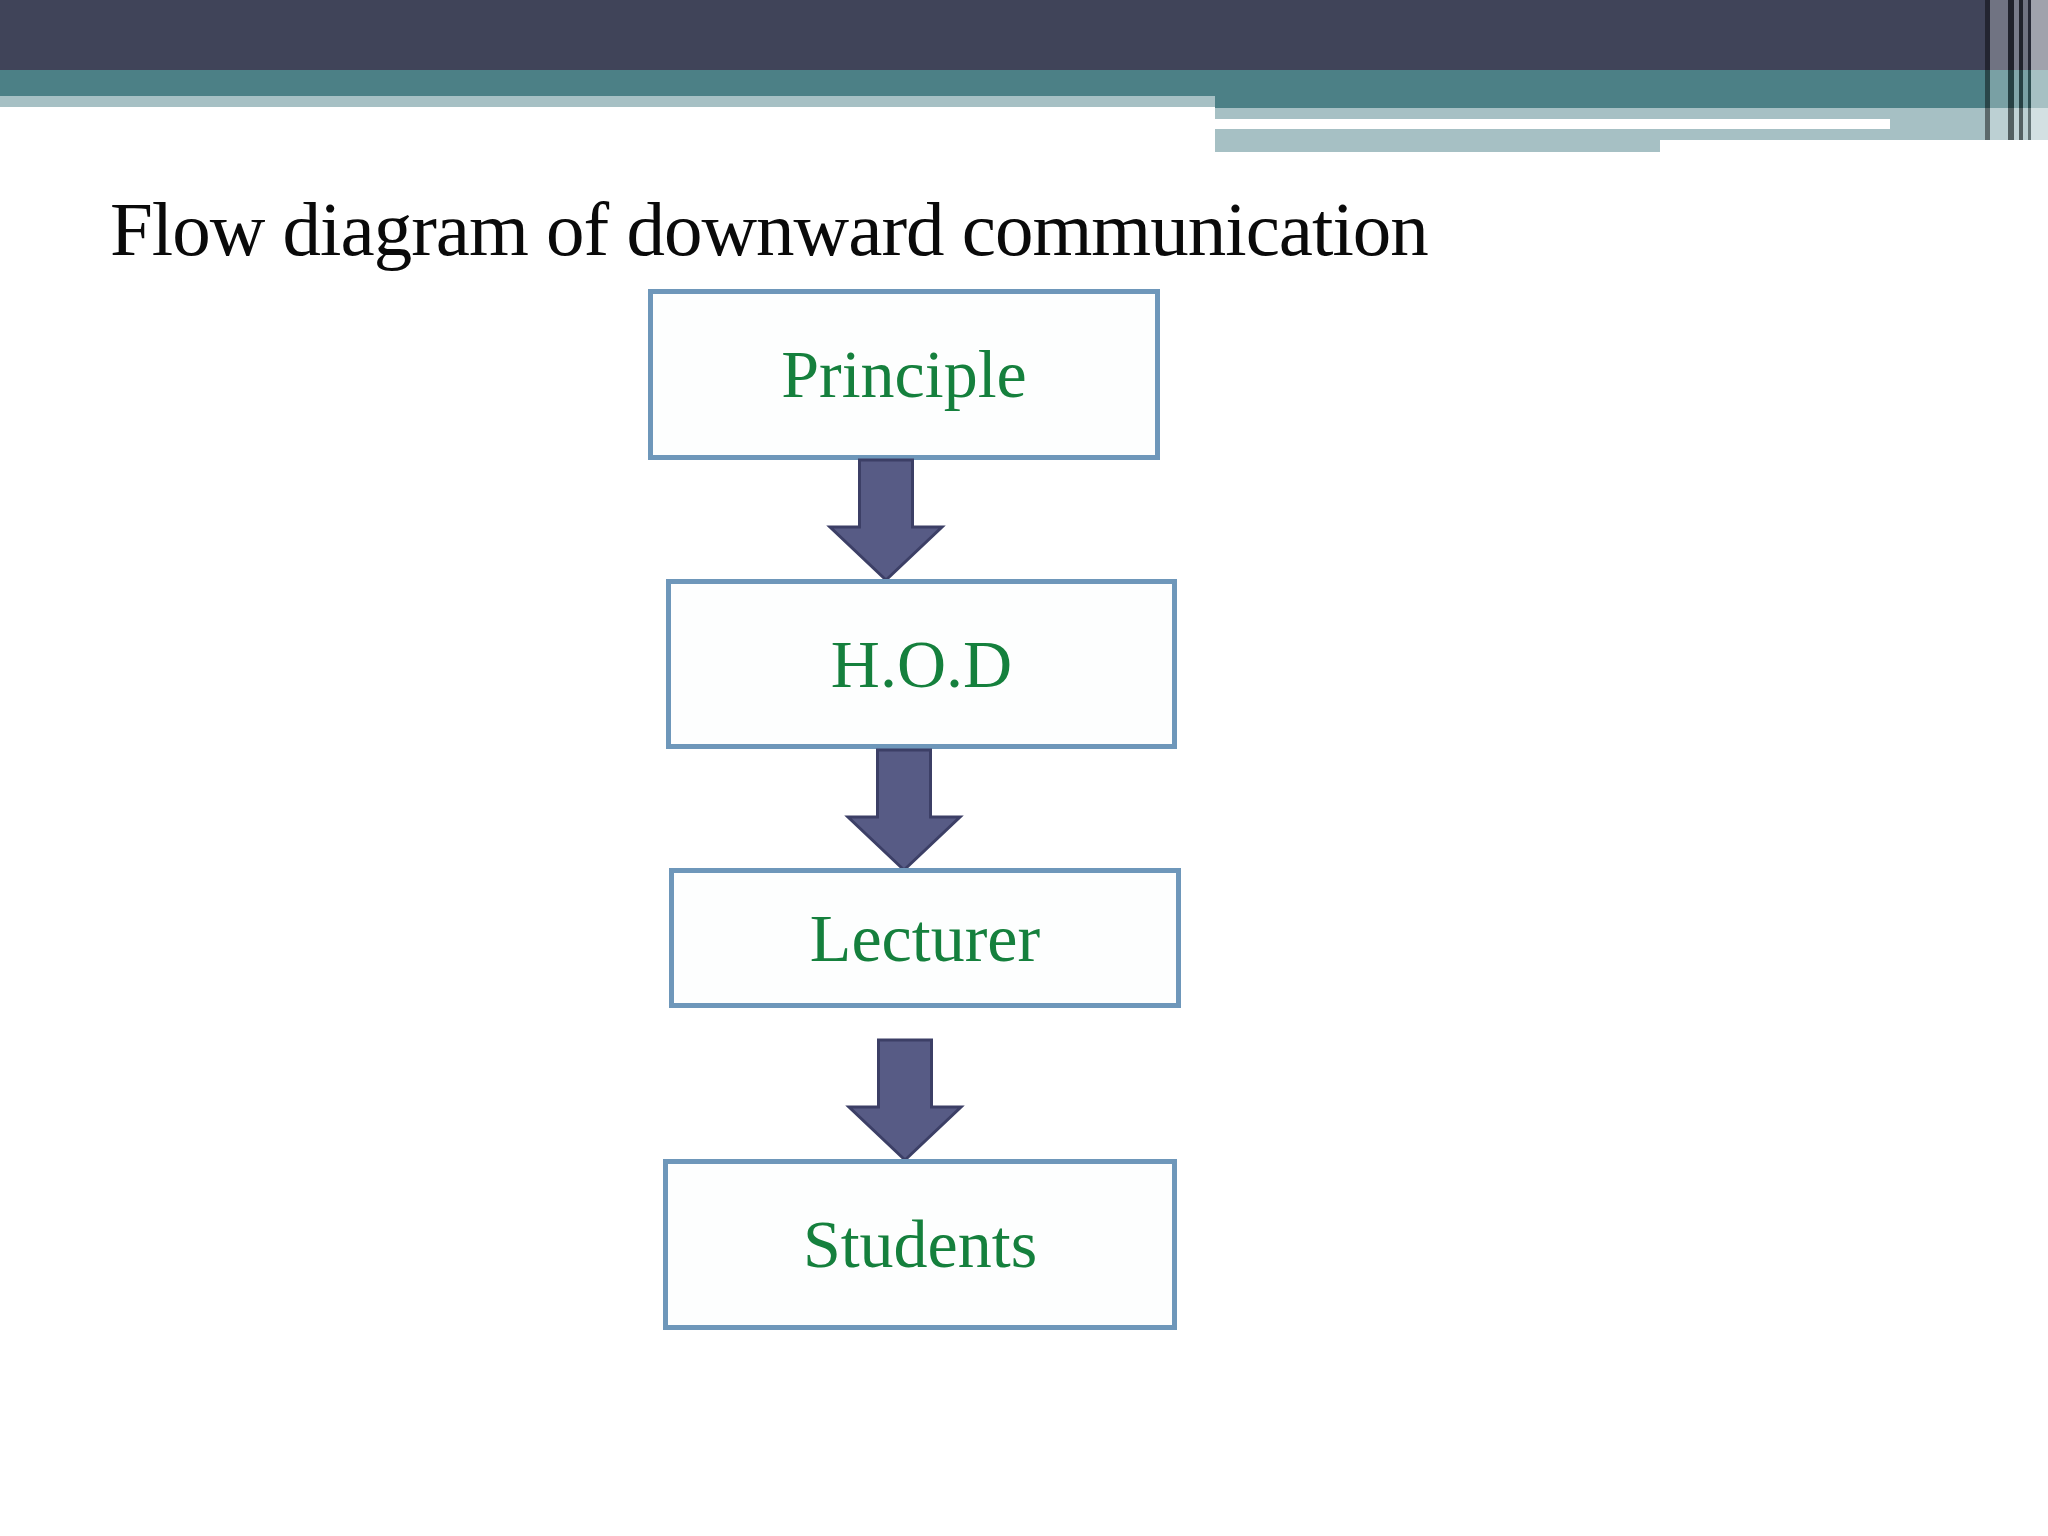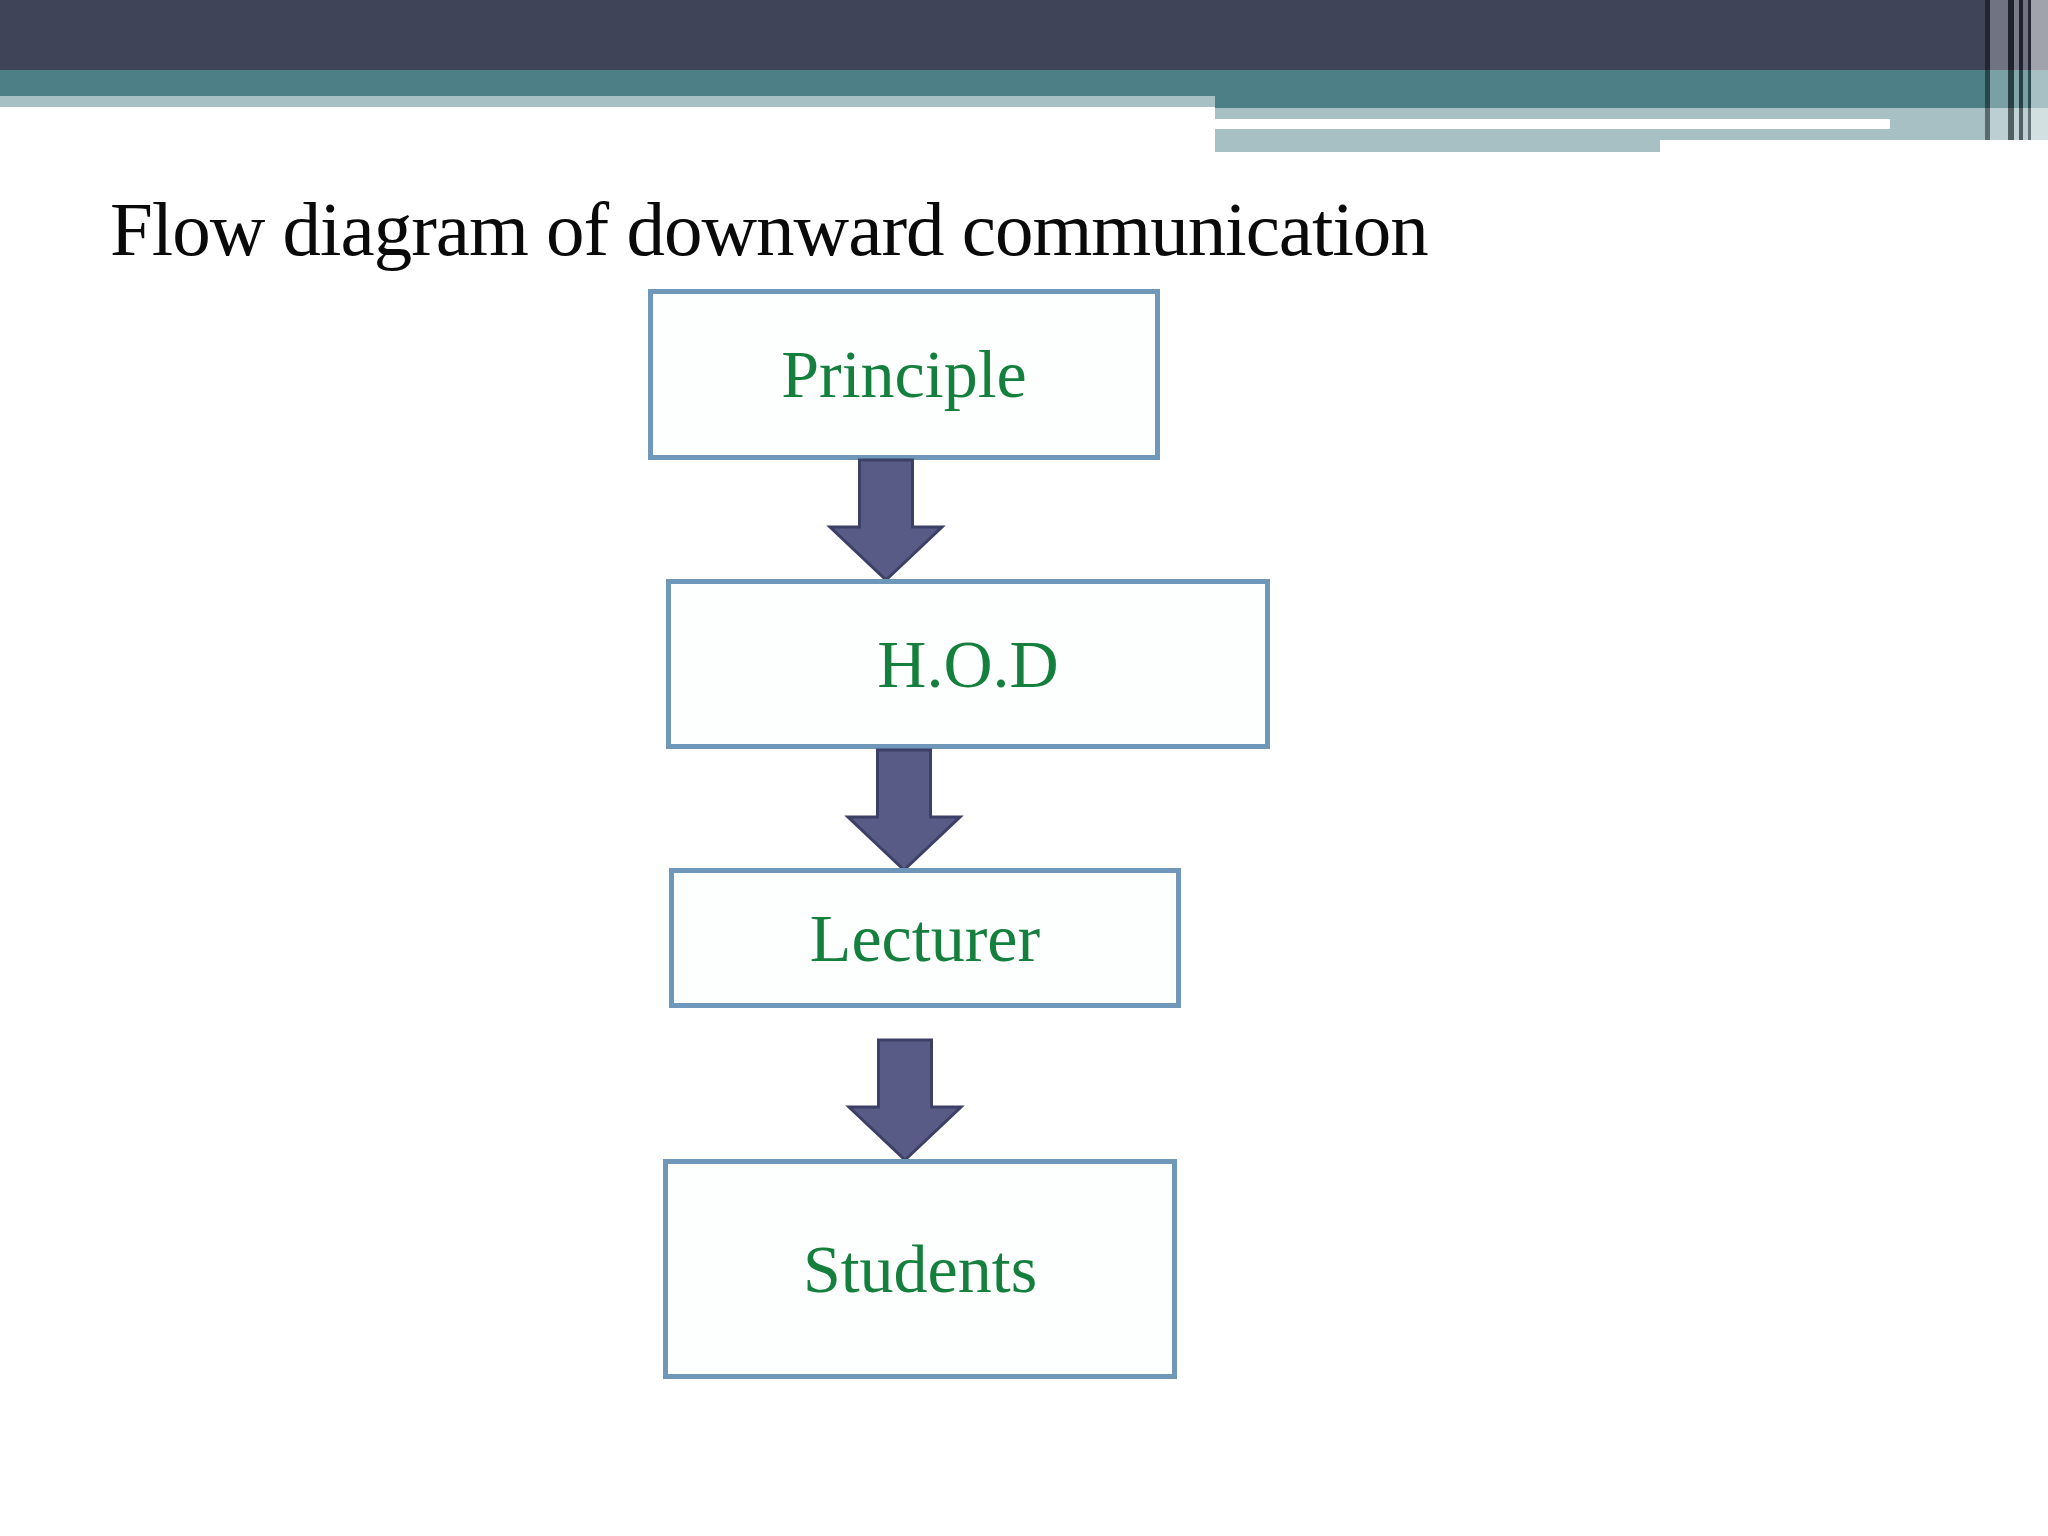--- a/index.html
+++ b/index.html
@@ -55,23 +55,23 @@
     box-sizing: border-box;
     border: 5px solid #6E97BA;
     background: #FDFEFE;
     display: flex;
     align-items: center;
     justify-content: center;
     font-size: 68px;
     color: #15803d;
   }
   .node-1 { left:648px; top:289px;  width:512px; height:171px; }
-  .node-2 { left:666px; top:579px;  width:604px; height:170px; }
+  .node-2 { left:666px; top:579px;  width:511px; height:170px; }
   .node-3 { left:669px; top:868px;  width:512px; height:140px; }
-  .node-4 { left:663px; top:1159px; width:514px; height:220px; }
+  .node-4 { left:663px; top:1159px; width:514px; height:171px; }
 
   
   .arrow-svg { position:absolute; overflow:visible; }
   .arrow-svg polygon { stroke:#3C3F66; stroke-width:3; stroke-linejoin:miter; }
   .arrow-1 { left:828px; top:458px; }
   .arrow-2 { left:846px; top:748px; }
   .arrow-3 { left:847px; top:1038px; }
 </style>
 </head>
 <body>

